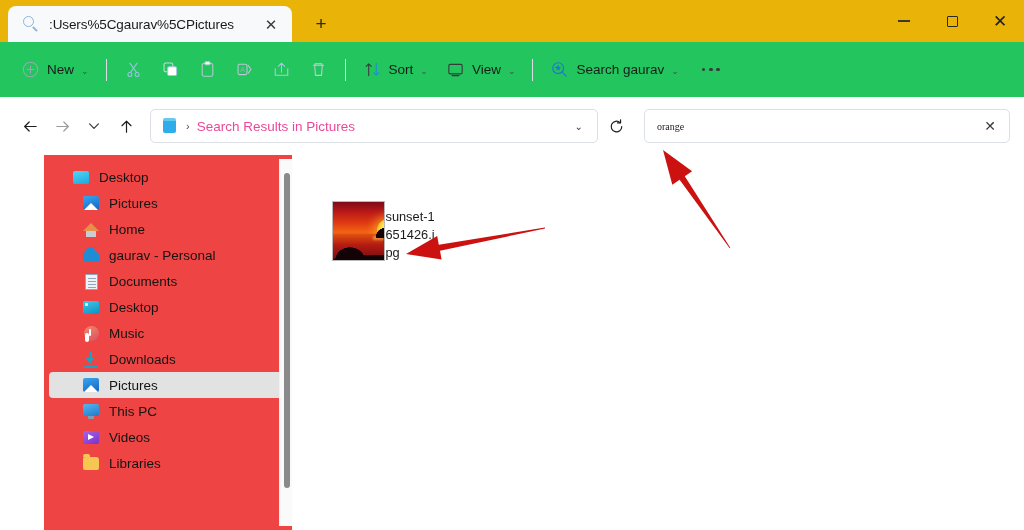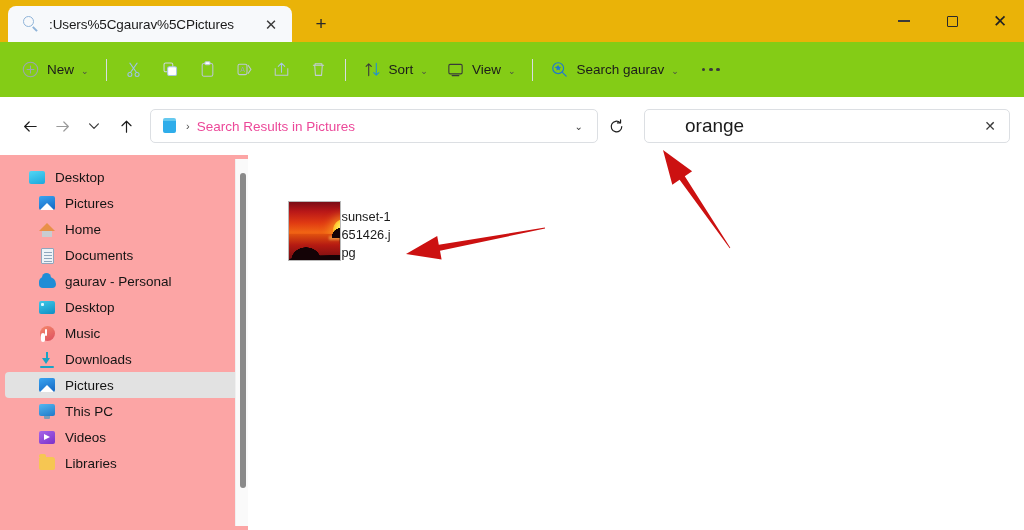--- a/index.html
+++ b/index.html
@@ -114,21 +114,21 @@
   .wc-min i { display:block; width: 12px; height: 1.4px; background: #3a3a3a; }
   .wc-max i { display:block; width: 11px; height: 11px; border: 1.4px solid #2a2a2a; border-radius: 1px; }
   .wc-close { font-size: 17px; color: #222; font-weight: 300; }
 
   
   .cmdbar {
     position: absolute;
     top: 42px; left: 0;
     width: 1024px;
     height: 55px;
-    background: #84cc16;
+    background: #22c55e;
     display: flex;
     align-items: center;
     padding-left: 12px;
   }
 
   .cmd-item {
     height: 36px;
     display: flex;
     align-items: center;
     padding: 0 9px;
@@ -231,28 +231,27 @@
     height: 34px;
     background: #ffffff;
     border: 1px solid #dcdfe3;
     border-radius: 5px;
     display: flex;
     align-items: center;
     padding: 0 6px 0 12px;
   }
   .search-value {
     flex: 1;
-    font-size: 19px;
+    font-size: 10px;
     color: #1b1b1b;
     border: none;
     outline: none;
     background: transparent;
-    font-family: Liberation Sans, sans-serif;
+    font-family: Liberation Serif, serif;
     padding: 0;
-    margin-left: 28px;
   }
   .search-clear {
     width: 26px; height: 26px;
     display: flex; align-items: center; justify-content: center;
     font-size: 14px; color: #3a3a3a;
     border-radius: 4px;
   }
 
   
   .body {
@@ -262,23 +261,24 @@
     height: 375px;
     display: flex;
     background: #ffffff;
   }
 
   .sidebar {
     position: relative;
     width: 248px;
     flex: 0 0 248px;
     height: 375px;
-    background: #fca5a5;
+    background: #ef4444;
     padding-top: 9px;
     overflow: hidden;
+    margin-left: 44px;
   }
 
   .nav-item {
     height: 26px;
     display: flex;
     align-items: center;
     padding-left: 24px;
     border-radius: 4px;
     margin: 0 5px;
   }
@@ -621,29 +621,29 @@
             <span class="nav-label">Pictures</span>
           </div>
           <div class="nav-item indent">
             <span class="nav-ico">
               <span class="ic-home" style="display: block;"></span>
             </span>
             <span class="nav-label">Home</span>
           </div>
           <div class="nav-item indent">
             <span class="nav-ico">
+              <span class="ic-cloud" style="display: block;"></span>
+            </span>
+            <span class="nav-label">gaurav - Personal</span>
+          </div>
+          <div class="nav-item indent">
+            <span class="nav-ico">
               <span class="ic-doc" style="display: block;"></span>
             </span>
             <span class="nav-label">Documents</span>
-          </div>
-          <div class="nav-item indent">
-            <span class="nav-ico">
-              <span class="ic-cloud" style="display: block;"></span>
-            </span>
-            <span class="nav-label">gaurav - Personal</span>
           </div>
           <div class="nav-item indent">
             <span class="nav-ico">
               <span class="ic-desktop-teal" style="display: block;"></span>
             </span>
             <span class="nav-label">Desktop</span>
           </div>
           <div class="nav-item indent">
             <span class="nav-ico">
               <span class="ic-music" style="display: block;"></span>

